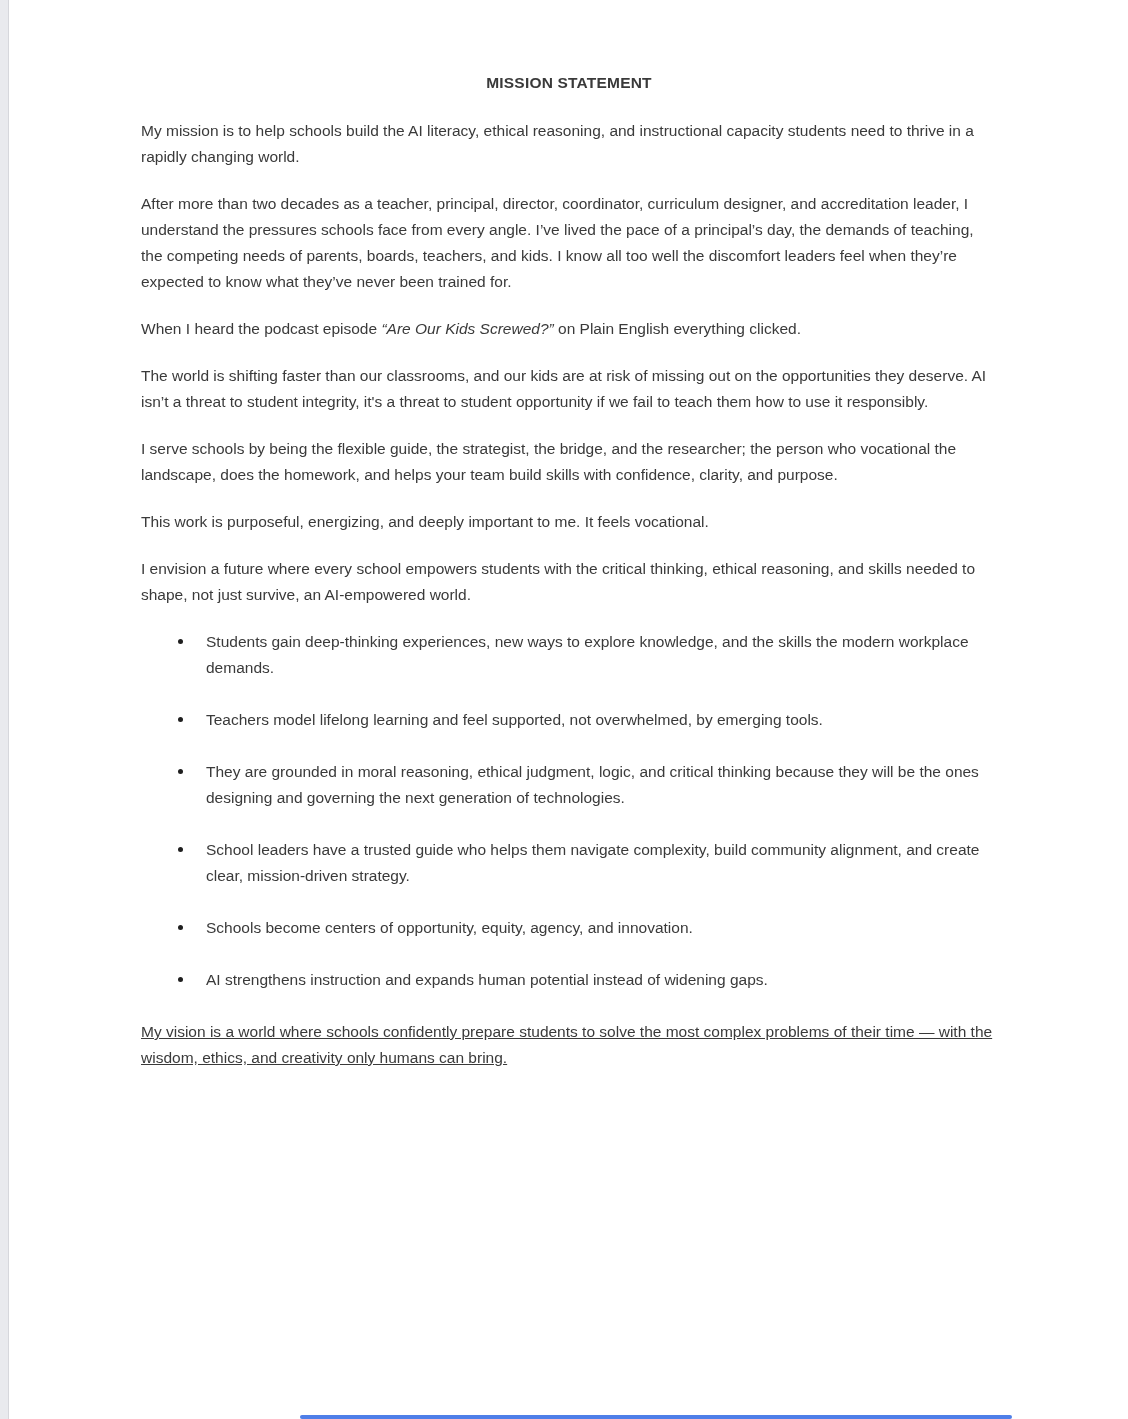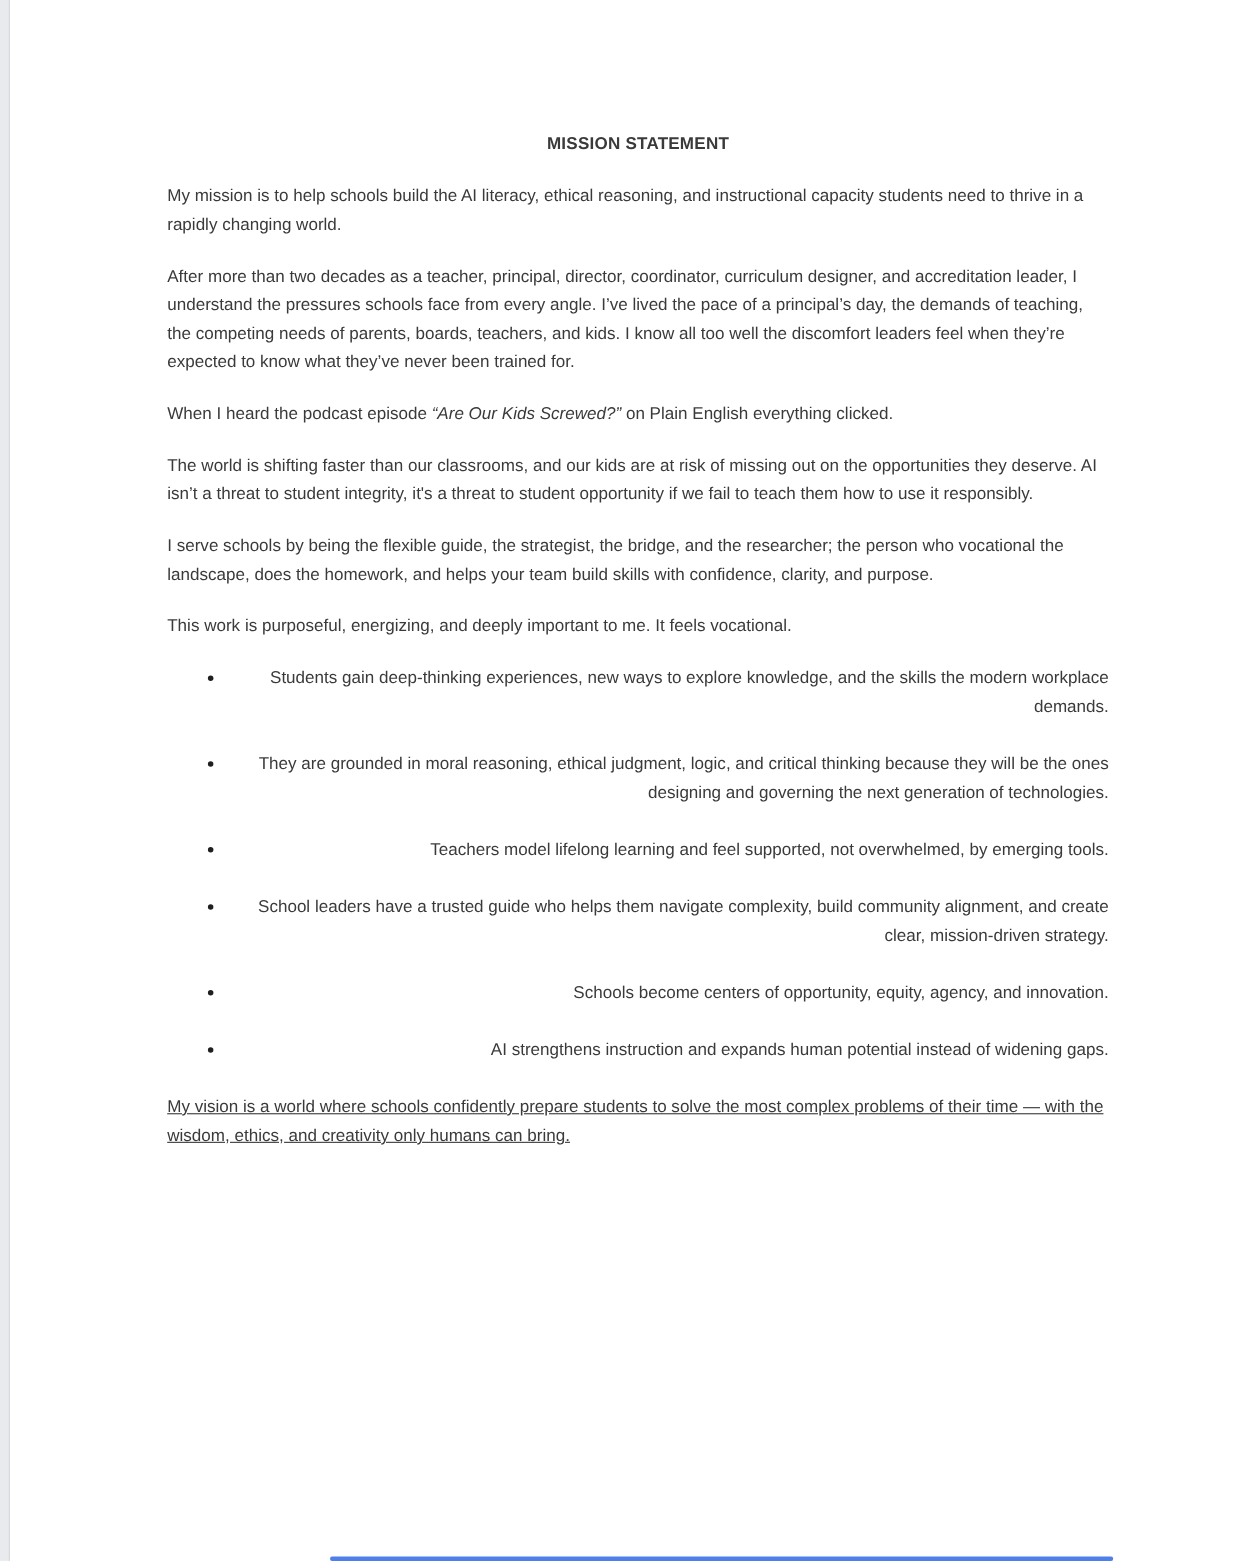--- a/index.html
+++ b/index.html
@@ -19,24 +19,24 @@
     position: absolute;
     left: 0;
     top: 0;
     width: 8px;
     height: 100%;
     background: #e9eaee;
     border-right: 1px solid #d6d7dc;
   }
   .page {
     position: absolute;
-    left: 152px;
+    left: 141px;
     top: 0;
     width: 856px;
-    padding-top: 118px;
+    padding-top: 70px;
     font-size: 15.5px;
     line-height: 26px;
   }
   .doc-title {
     font-size: 15.5px;
     line-height: 26px;
     font-weight: 700;
     text-align: center;
     margin: 0 0 22px 0;
     letter-spacing: 0.2px;
@@ -48,21 +48,20 @@
     font-weight: 400;
   }
   em.podcast {
     font-style: italic;
     margin-top: 24px;
   }
   ul.future-list {
     list-style: none;
     margin: 0;
     padding: 0;
-    text-align: right;
   }
   ul.future-list li {
     position: relative;
     padding-left: 65px;
     margin-bottom: 26px;
   }
   ul.future-list li::before {
     content: "";
     position: absolute;
     left: 37px;
@@ -100,26 +99,27 @@
   <p>After more than two decades as a teacher, principal, director, coordinator, curriculum designer, and accreditation leader, I understand the pressures schools face from every angle. I’ve lived the pace of a principal’s day, the demands of teaching, the competing needs of parents, boards, teachers, and kids. I know all too well the discomfort leaders feel when they’re expected to know what they’ve never been trained for.</p>
 
   <p><span>When I heard the podcast episode </span><em class="podcast">“Are Our Kids Screwed?”</em><span> on Plain English everything clicked.</span></p>
 
   <p>The world is shifting faster than our classrooms, and our kids are at risk of missing out on the opportunities they deserve. AI isn’t a threat to student integrity, it's a threat to student opportunity if we fail to teach them how to use it responsibly.</p>
 
   <p>I serve schools by being the flexible guide, the strategist, the bridge, and the researcher; the person who vocational the landscape, does the homework, and helps your team build skills with confidence, clarity, and purpose.</p>
 
   <p>This work is purposeful, energizing, and deeply important to me. It feels vocational.</p>
 
+  <p class="bold-para">I envision a future where every school empowers students with the critical thinking, ethical reasoning, and skills  needed to shape, not just survive, an AI-empowered world.</p>
 
 
   <ul class="future-list">
     <li>Students gain deep-thinking experiences, new ways to explore knowledge, and the skills the modern workplace demands.</li>
+    <li>Teachers model lifelong learning and feel supported, not overwhelmed, by emerging tools.</li>
     <li>They are grounded in moral reasoning, ethical judgment, logic, and critical thinking because they will be the ones designing and governing the next generation of technologies.</li>
-    <li>Teachers model lifelong learning and feel supported, not overwhelmed, by emerging tools.</li>
     <li>School leaders have a trusted guide who helps them navigate complexity, build community alignment, and create clear, mission-driven strategy.</li>
     <li>Schools become centers of opportunity, equity, agency, and innovation.</li>
     <li>AI strengthens instruction and expands human potential instead of widening gaps.</li>
   </ul>
 
   <p class="closing-para">My vision is a world where schools confidently prepare students to solve the most complex problems of their time — with the wisdom, ethics, and creativity only humans can bring.</p>
 
 </div>
 
 <div class="bottom-line"></div>

